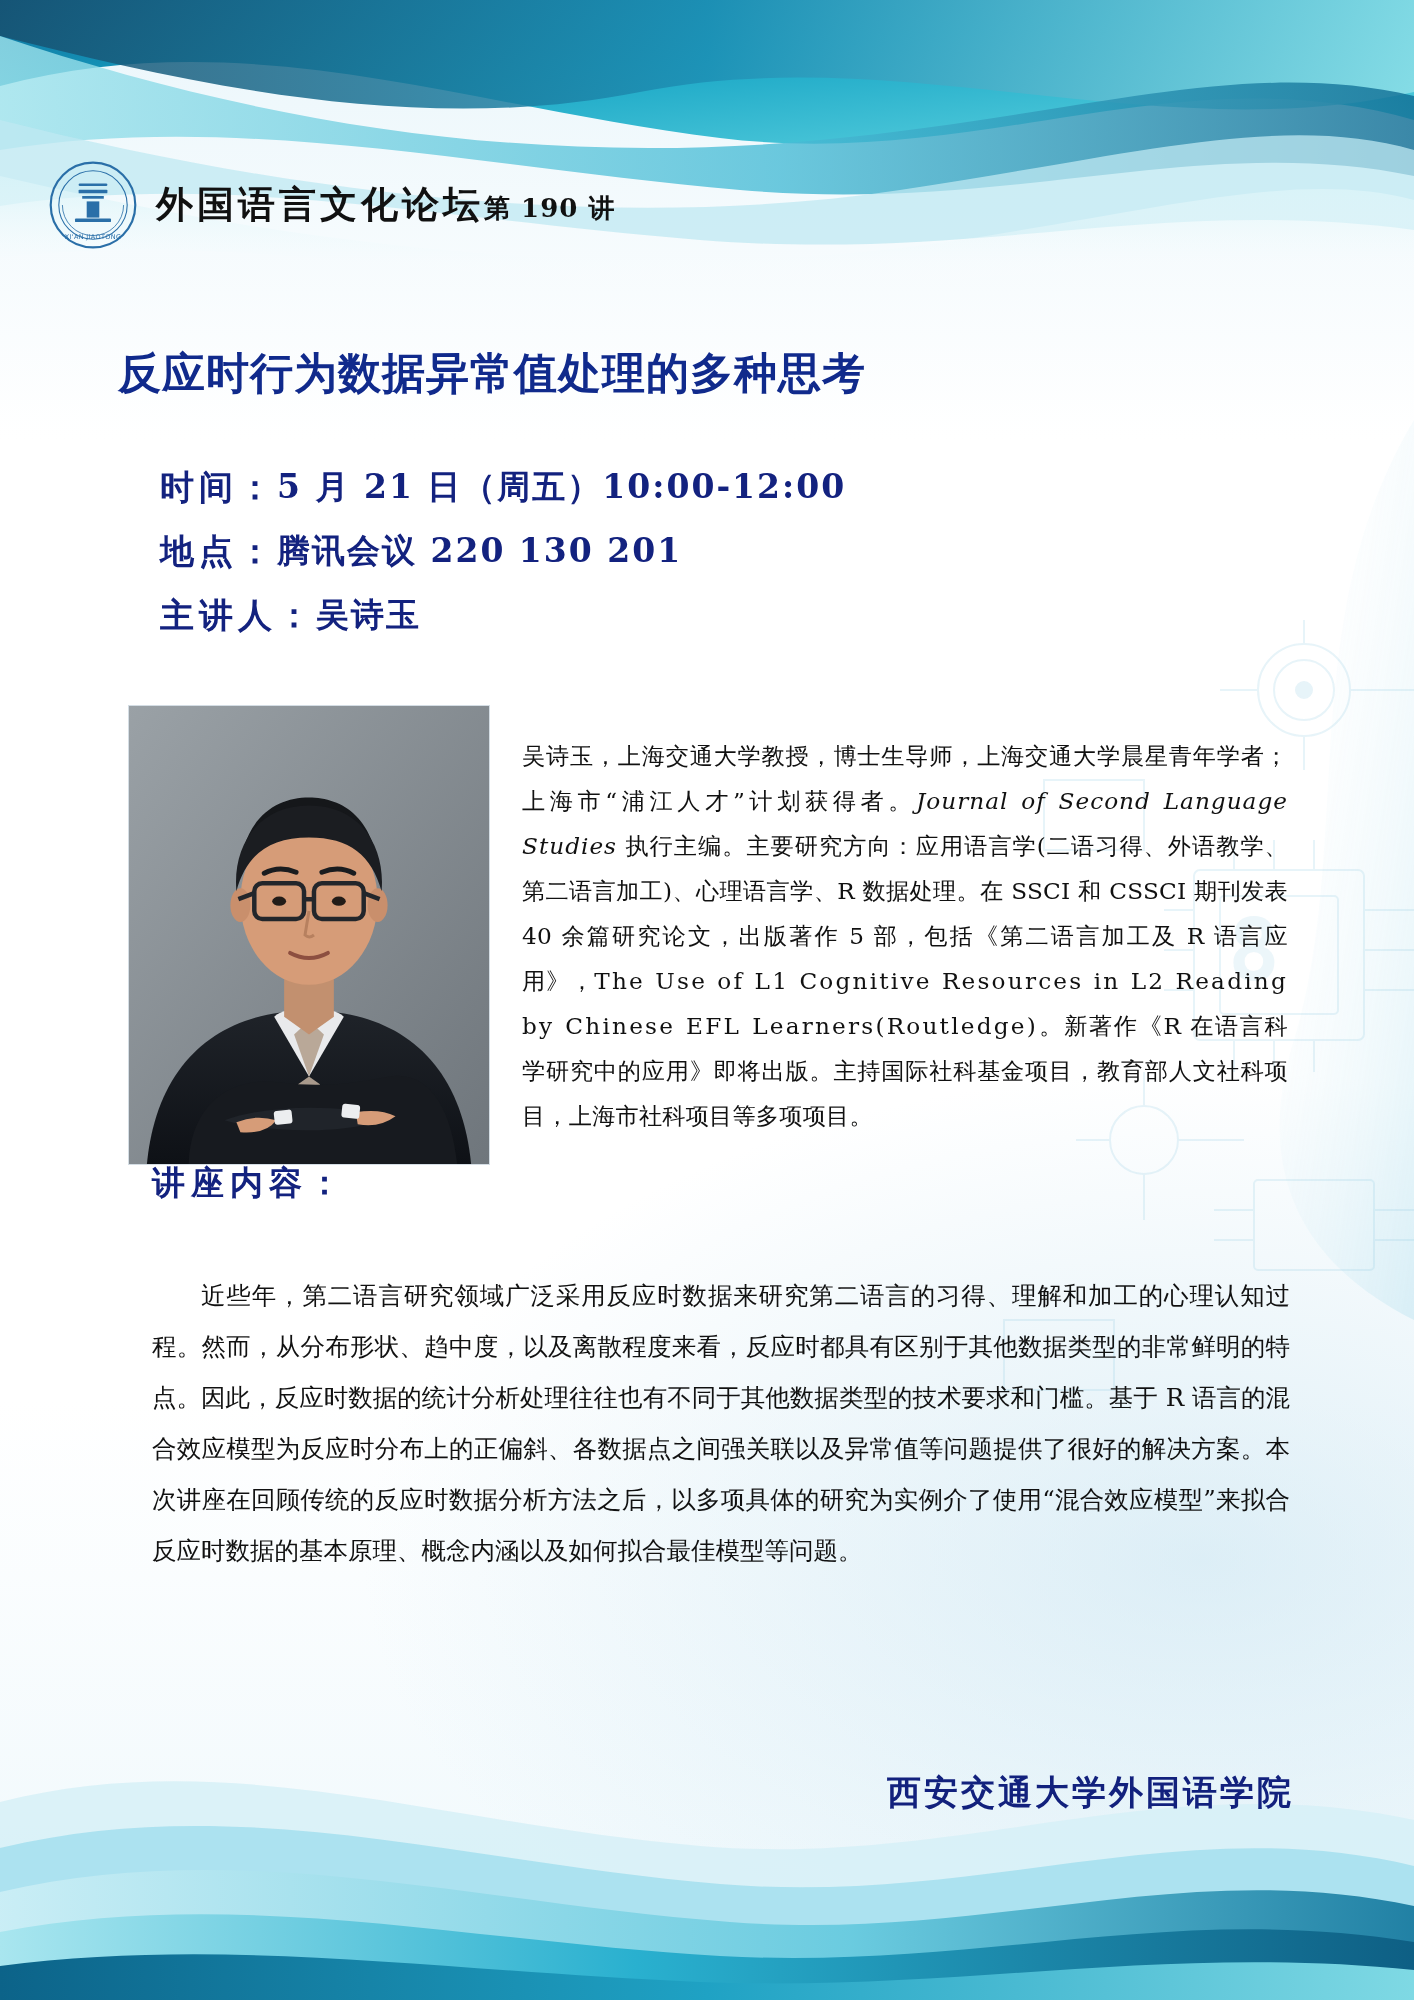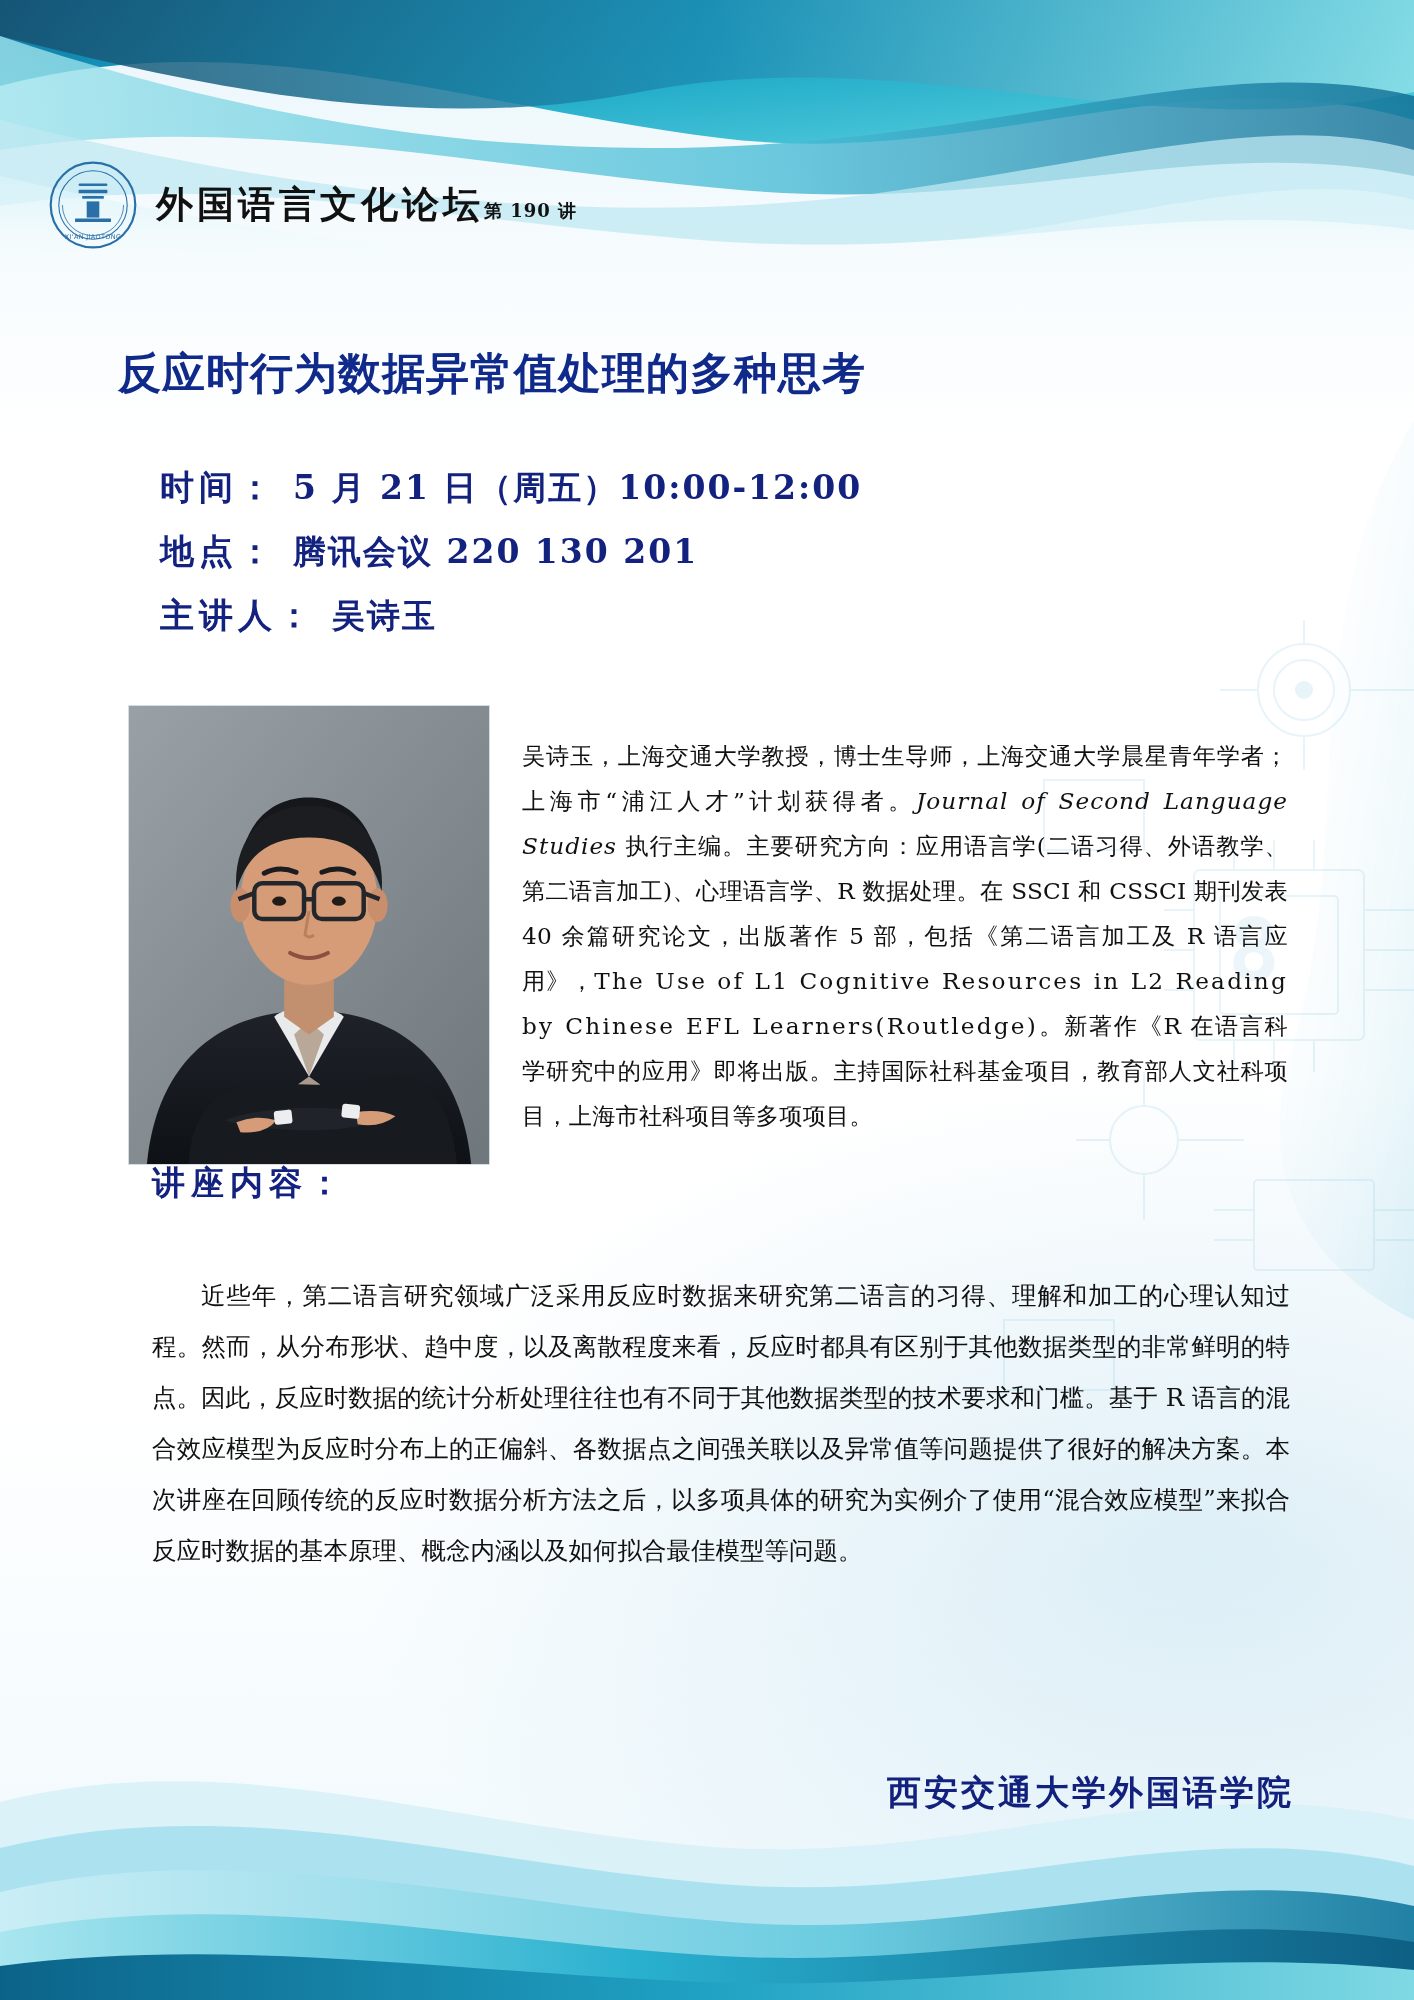--- a/index.html
+++ b/index.html
@@ -40,41 +40,40 @@
   }
   .logo { width:90px; height:90px; flex:none; }
   .header-text { display:flex; flex-direction:column; gap:2px; }
   .header-line1 { display:flex; align-items:baseline; }
   .forum-cn {
     font-family:"DejaVu Serif", serif;
     font-size:37px; font-weight:700; color:#111; letter-spacing:4px;
   }
   .forum-no-cn {
     font-family:"DejaVu Serif", serif;
-    font-size:18px; font-weight:700; color:#111; letter-spacing:1px;text-align:right;
+    font-size:26px; font-weight:700; color:#111; letter-spacing:1px;text-align:right;
   }
   .forum-en {
     font-family:"Liberation Sans", sans-serif;
     font-size:24.5px; color:#15181a; letter-spacing:.3px;
   }
 
   
   .title {
     position:absolute; left:118px; top:345px; width:1160px;
     font-family:"DejaVu Sans", sans-serif;
     font-size:43px; font-weight:700; color:#102a8c;
     letter-spacing:1px;
   }
 
   
   .meta { position:absolute; left:160px; top:465px; width:1120px; }
   .meta-row {
-    display:flex; align-items:center;
+    display:flex; align-items:flex-start;
     margin-bottom:18px;
-    gap:16px;
   }
   .meta-label {
     font-family:"DejaVu Serif", serif;
     font-size:34px; font-weight:700; color:#13227f;
     letter-spacing:5px; white-space:nowrap;
   }
   .meta-value {
     font-family:"DejaVu Serif", serif;
     font-size:33px; color:#13227f; font-weight:700;
     letter-spacing:2px; white-space:nowrap;

